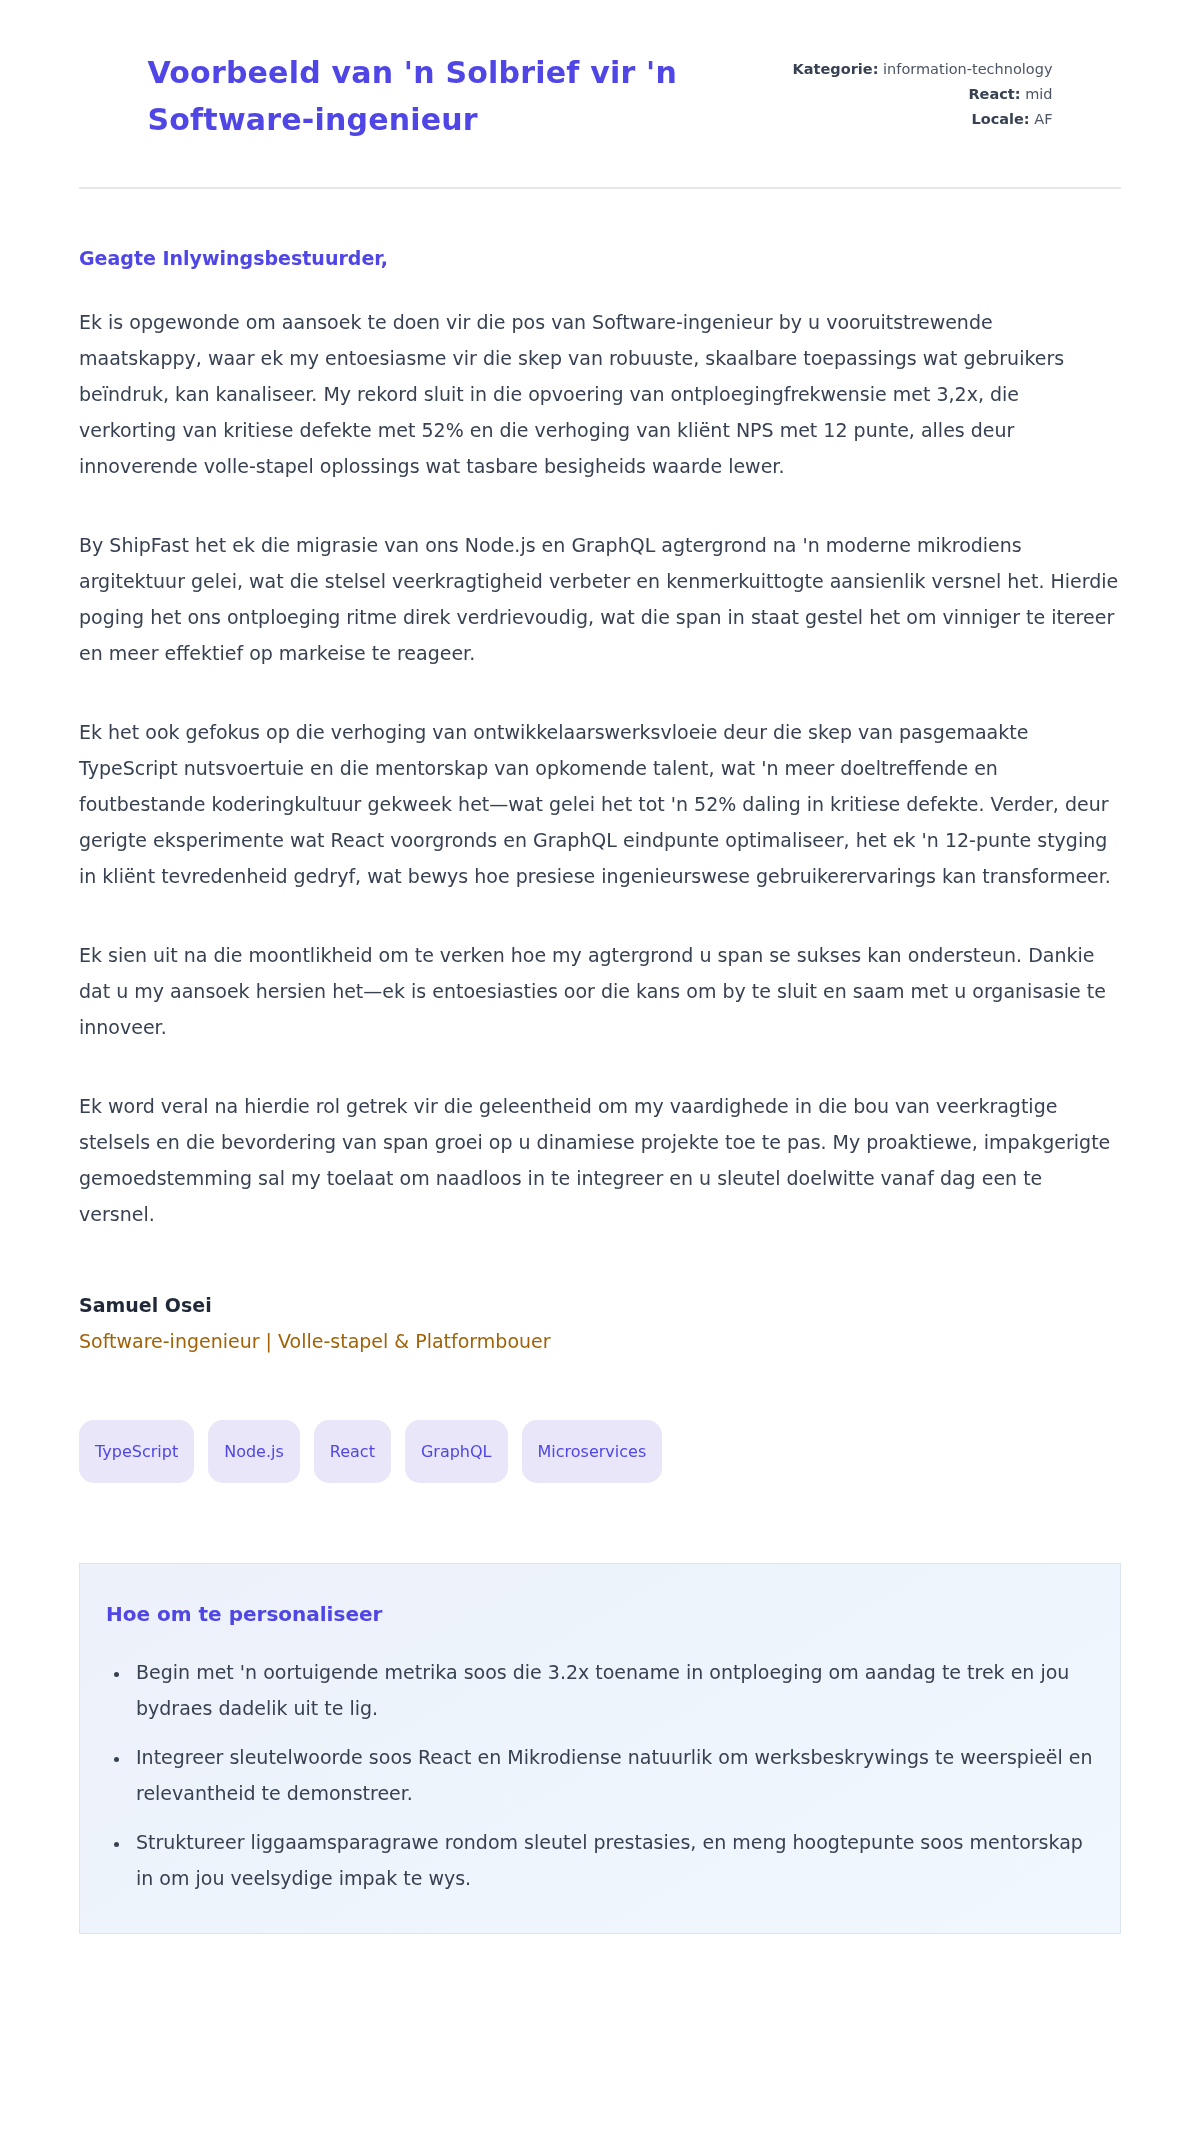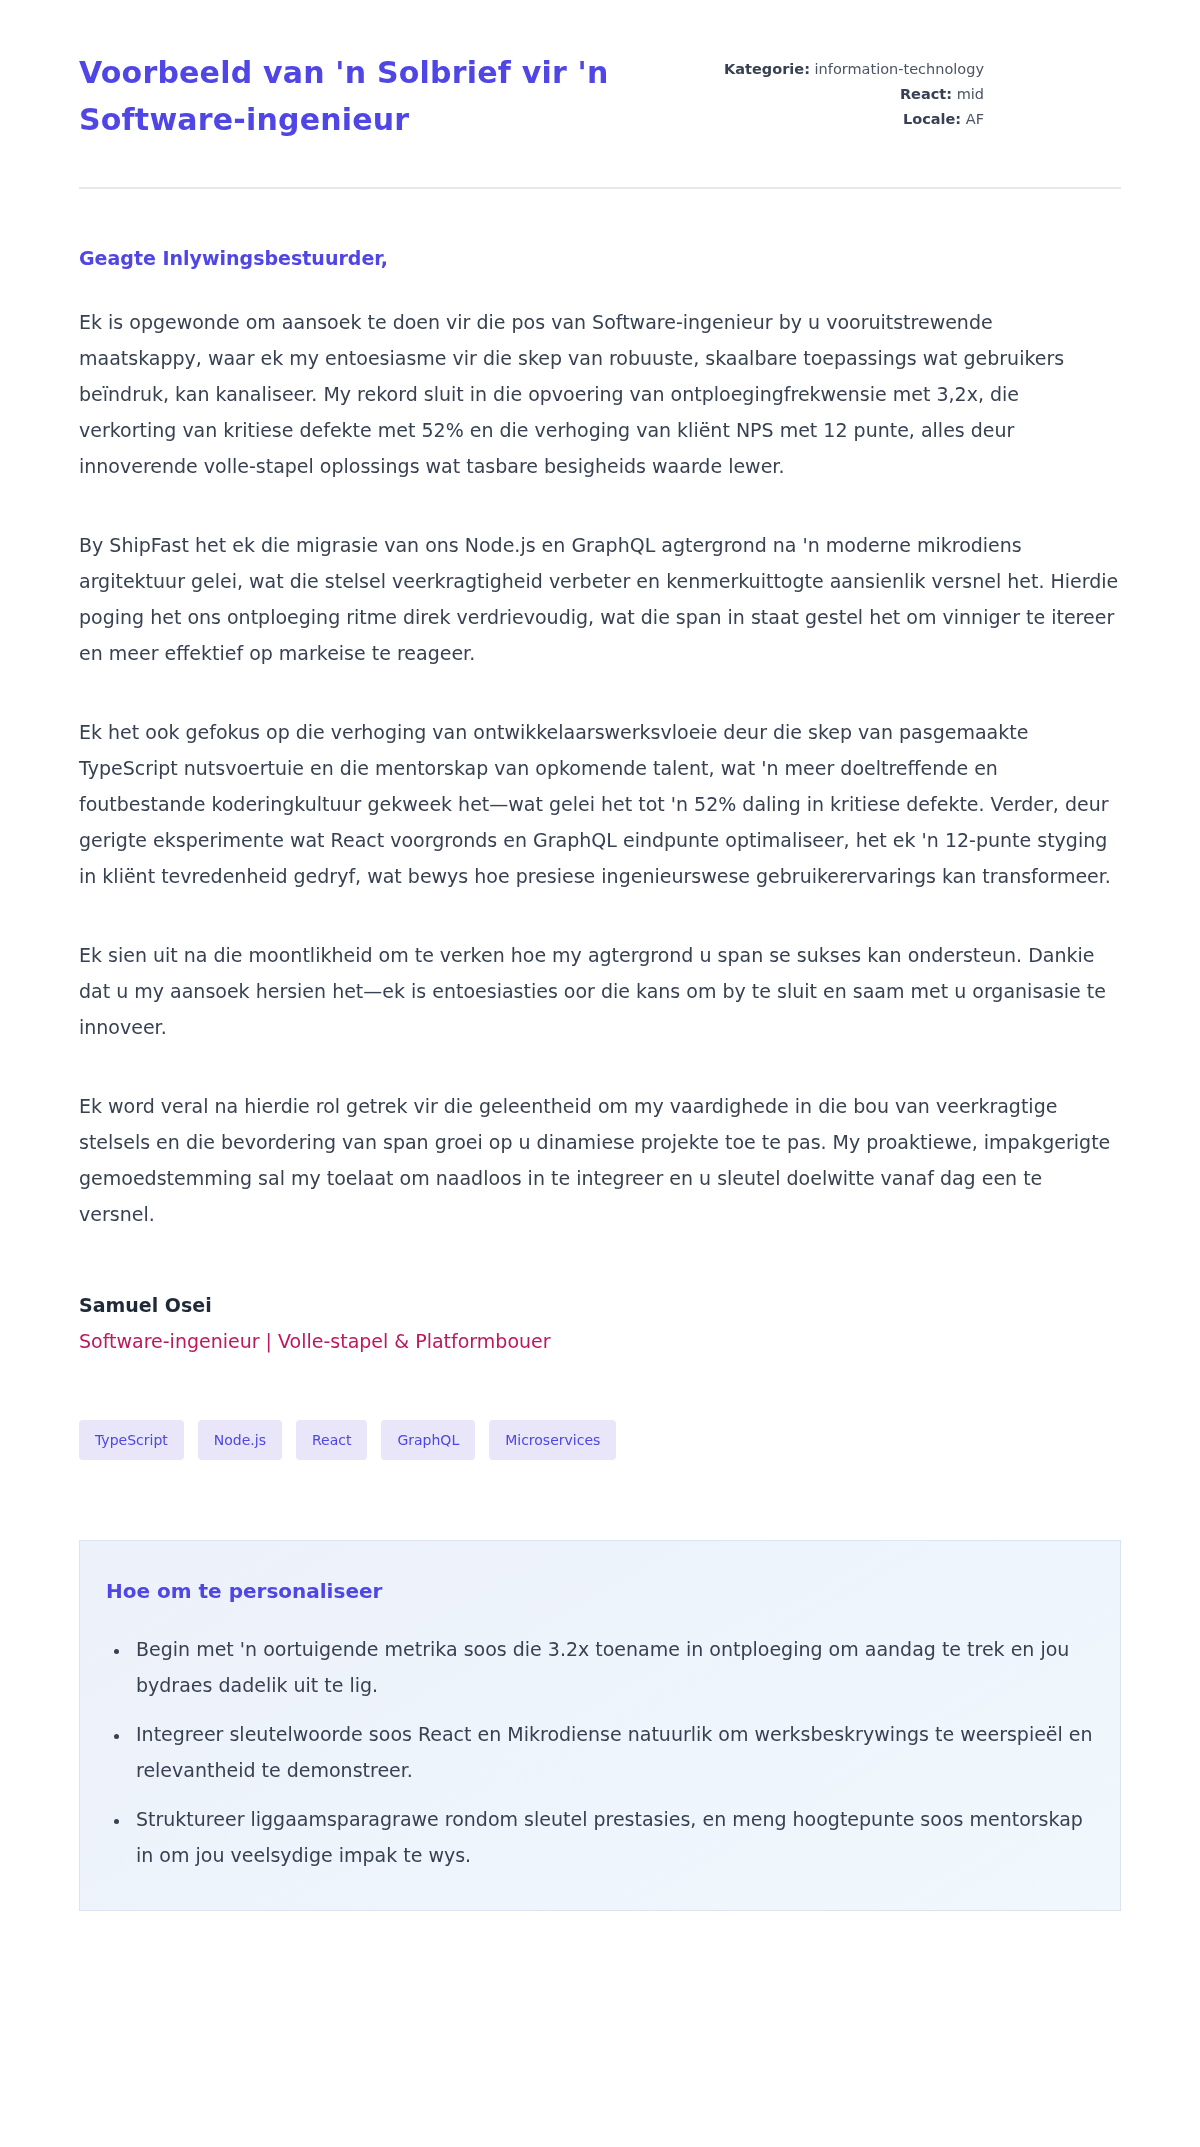--- a/index.html
+++ b/index.html
@@ -13,21 +13,21 @@
   }
   .container {
     width: 1042px;
     margin: 0 auto;
     padding-top: 50px;
   }
 
   
   .header {
     display: flex;
-    justify-content: flex-start;
+    justify-content: center;
     align-items: flex-start;
   }
   .header-left { width: 575px; }
   .page-title {
     color: #4f46e5;
     font-size: 30px;
     font-weight: bold;
     line-height: 1.55;
     letter-spacing: 0.2px;
   }
@@ -74,35 +74,35 @@
   
   .signature { margin-top: 62px; }
   .sig-name {
     font-size: 19px;
     font-weight: bold;
     color: #1f2937;
   }
   .sig-role {
     margin-top: 14px;
     font-size: 19px;
-    color: #be185d;
+    color: #a16207;
   }
 
   
   .tags {
     display: flex;
     gap: 14px;
     margin-top: 68px;
   }
   .tag {
     background: #e8e6f8;
     color: #4f46e5;
-    font-size: 14px;
-    padding: 12px 16px;
-    border-radius: 4px;
+    font-size: 16px;
+    padding: 22px 16px;
+    border-radius: 15px;
     white-space: nowrap;
   }
 
   
   .tips {
     margin-top: 80px;
     margin-bottom: 72px;
     background: linear-gradient(150deg, #edf1fa 0%, #eef5fc 60%, #f0f8fd 100%);
     border: 1px solid #dbe4f1;
     border-radius: 0;

